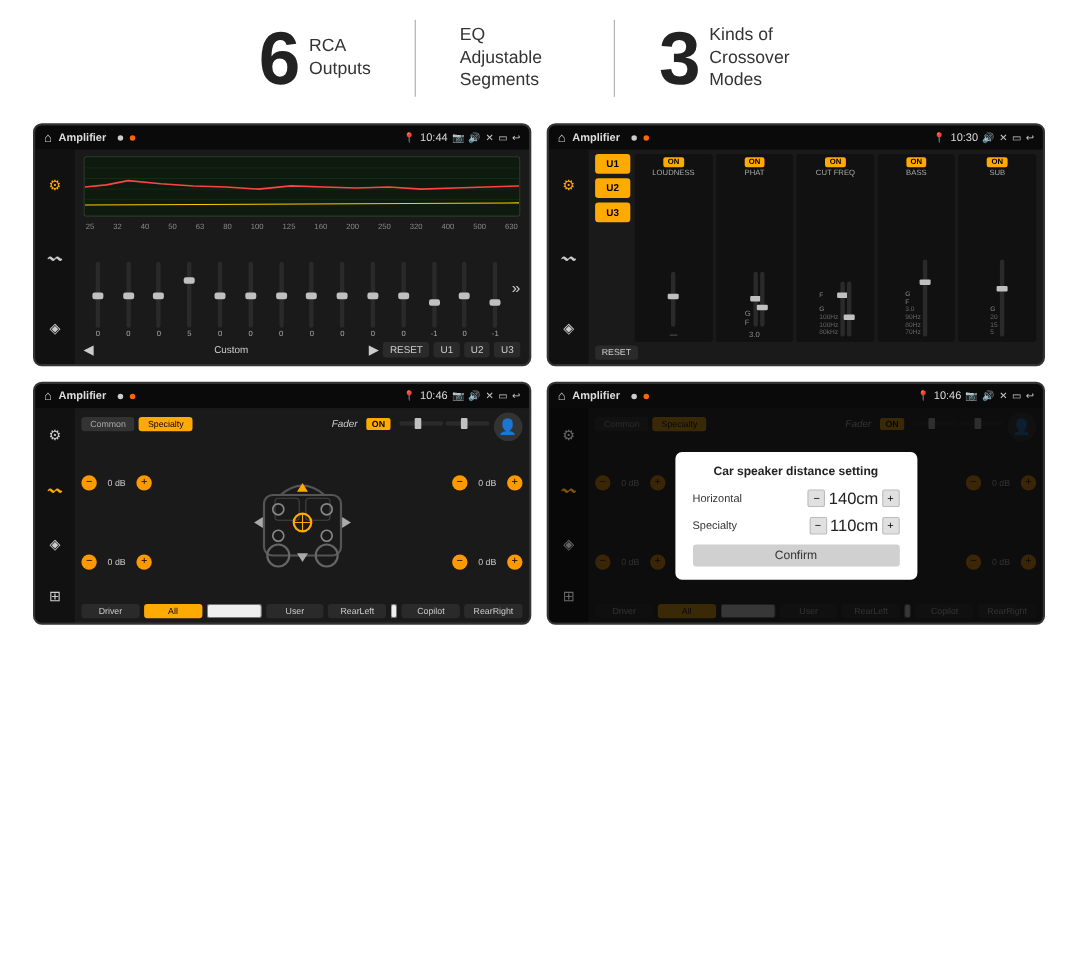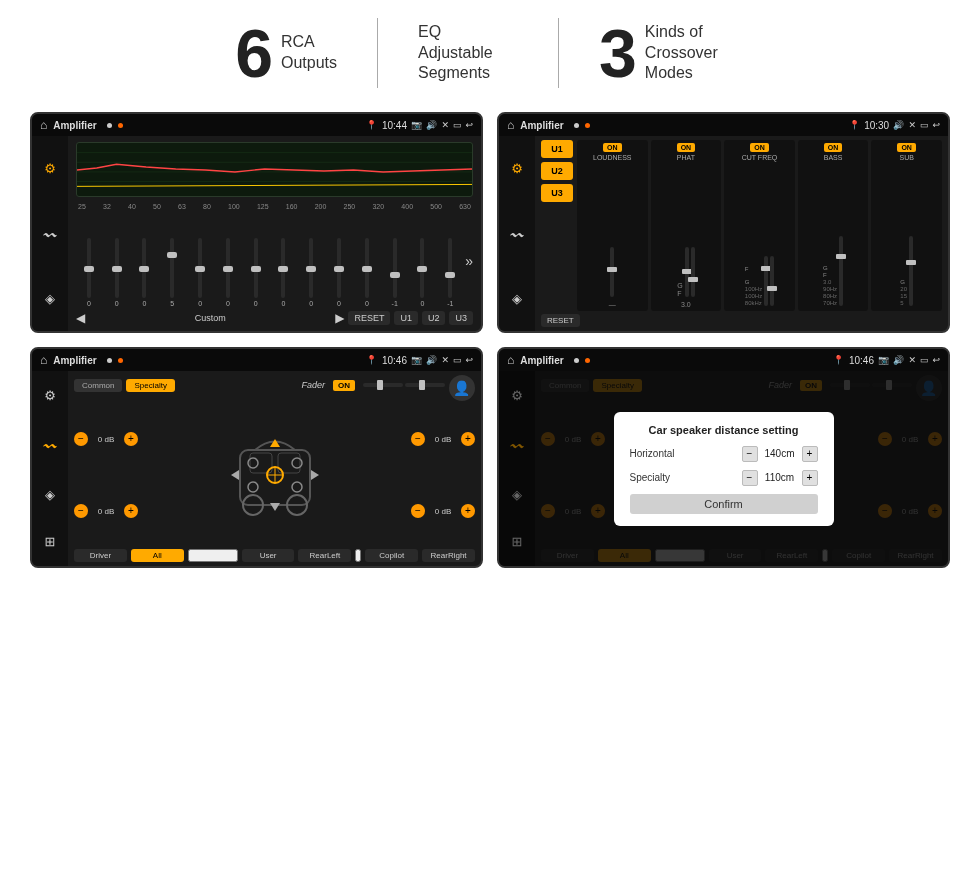--- a/index.html
+++ b/index.html
@@ -532,21 +532,21 @@
       width: 16px;
       height: 16px;
       font-size: 10px;
       cursor: pointer;
       display: flex;
       align-items: center;
       justify-content: center;
     }
 
     .dialog-stepper-val {
-      font-size: 10px;
+      font-size: 15px;
       color: #222;
       min-width: 38px;
       text-align: center;
     }
 
     .dialog-confirm-btn {
       display: block;
       width: 100%;
       background: #d0d0d0;
       border: none;

